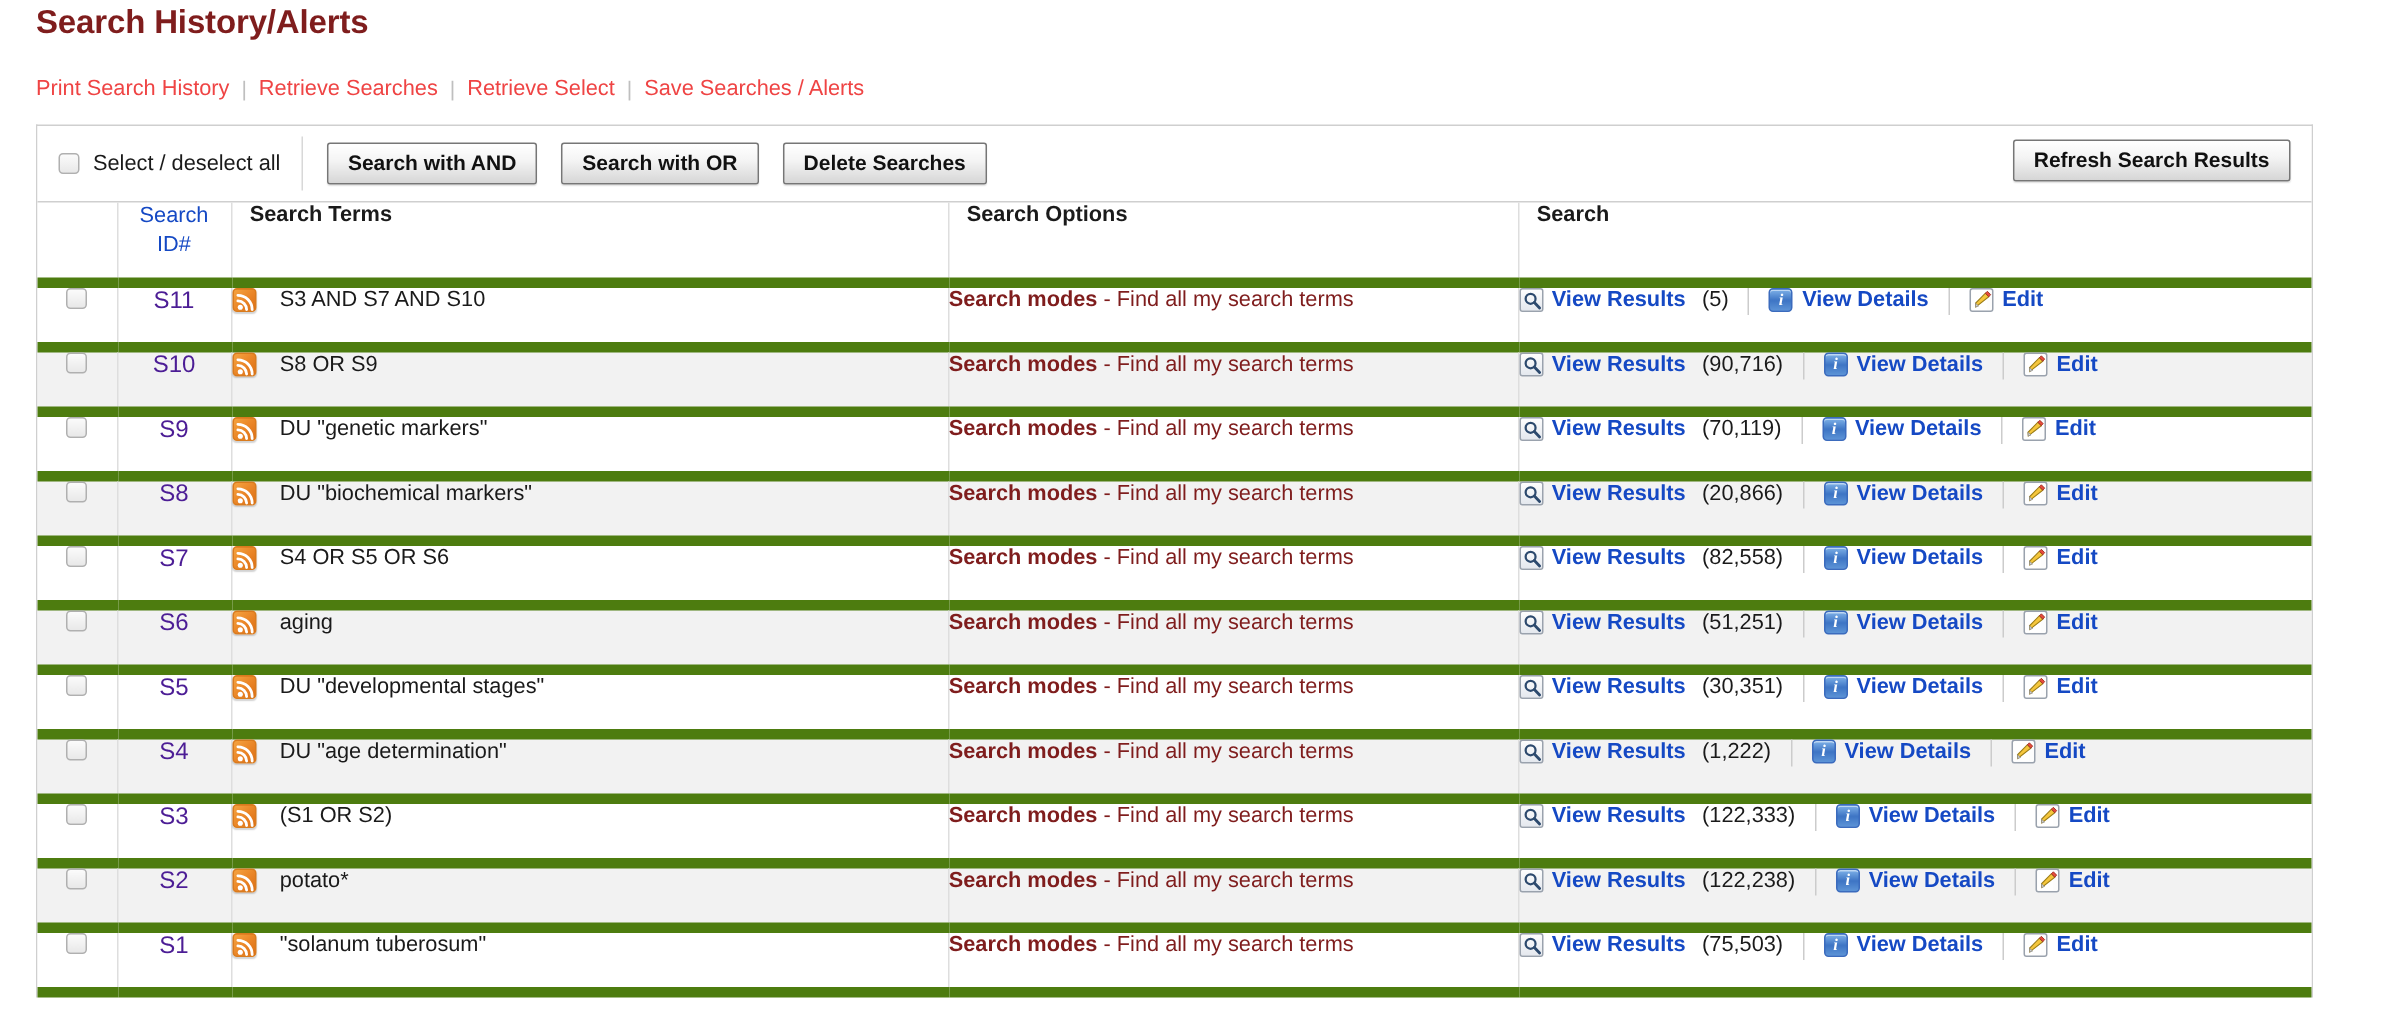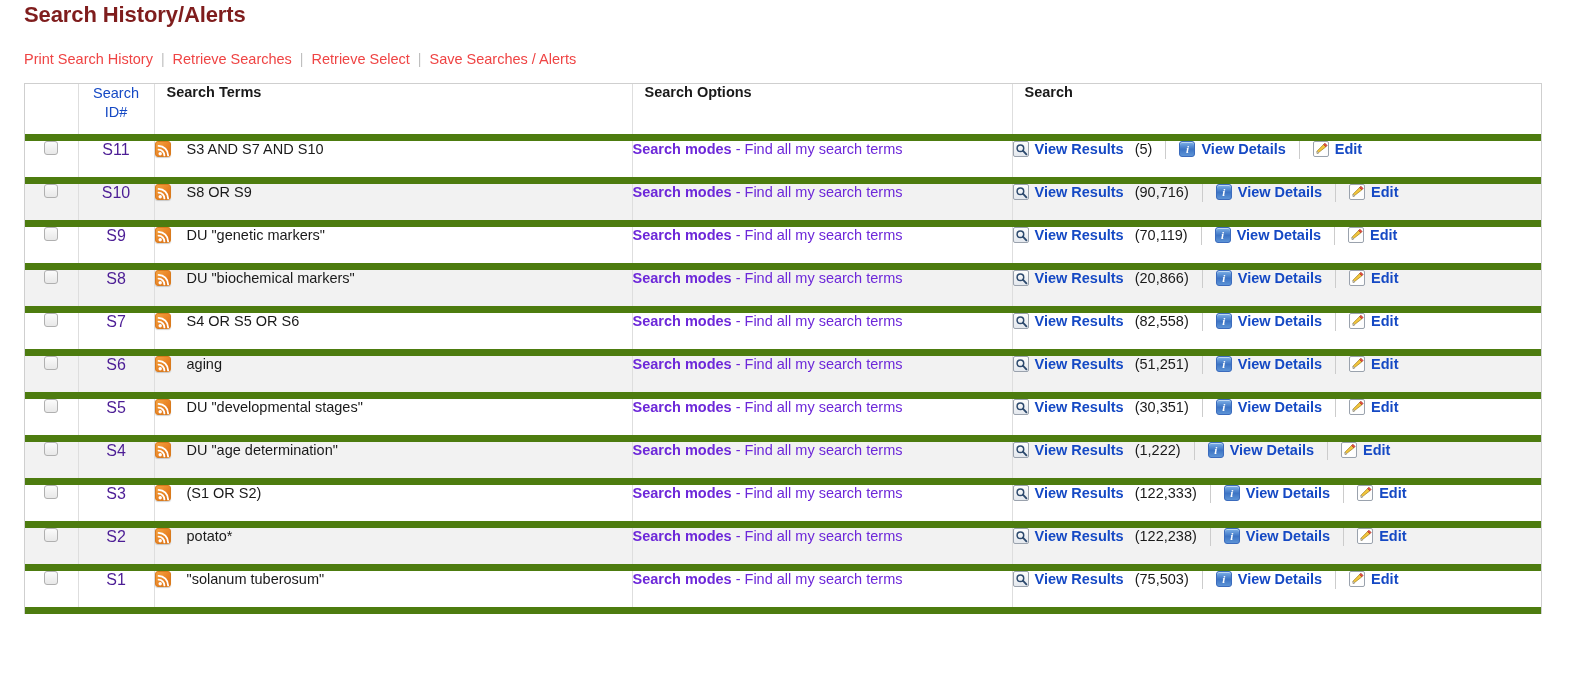--- a/index.html
+++ b/index.html
@@ -180,21 +180,21 @@
     color: #1a1a1a;
   }
   td.c-terms .term-wrap {
     display: flex;
     align-items: center;
     gap: 16px;
   }
   td.c-opts {
     padding: 14px 0 0 10px;
     font-size: 14.5px;
-    color: #6d28d9;
+    color: #7f1d1d;
     white-space: nowrap;
   }
   td.c-opts b { font-weight: bold; }
   td.c-act {
     padding: 13px 0 0 20px;
   }
 
   
   .rss-icon {
     width: 16px; height: 16px;
@@ -287,20 +287,30 @@
     <span class="sep">|</span>
     <a href="#">Retrieve Searches</a>
     <span class="sep">|</span>
     <a href="#">Retrieve Select</a>
     <span class="sep">|</span>
     <a href="#">Save Searches / Alerts</a>
   </div>
 
   <div class="panel">
 
+    <div class="toolbar">
+      <div class="selectall-group">
+        <span class="cbx"></span>
+        <span class="selectall-label">Select / deselect all</span>
+      </div>
+      <button class="btn">Search with AND</button>
+      <button class="btn">Search with OR</button>
+      <button class="btn">Delete Searches</button>
+      <button class="btn refresh">Refresh Search Results</button>
+    </div>
 
     <table class="history">
       <thead>
         <tr>
           <th class="col-check"></th>
           <th class="col-id">
             <a href="#">
               <span>Search</span><br>
               <span>ID#</span>
             </a>

